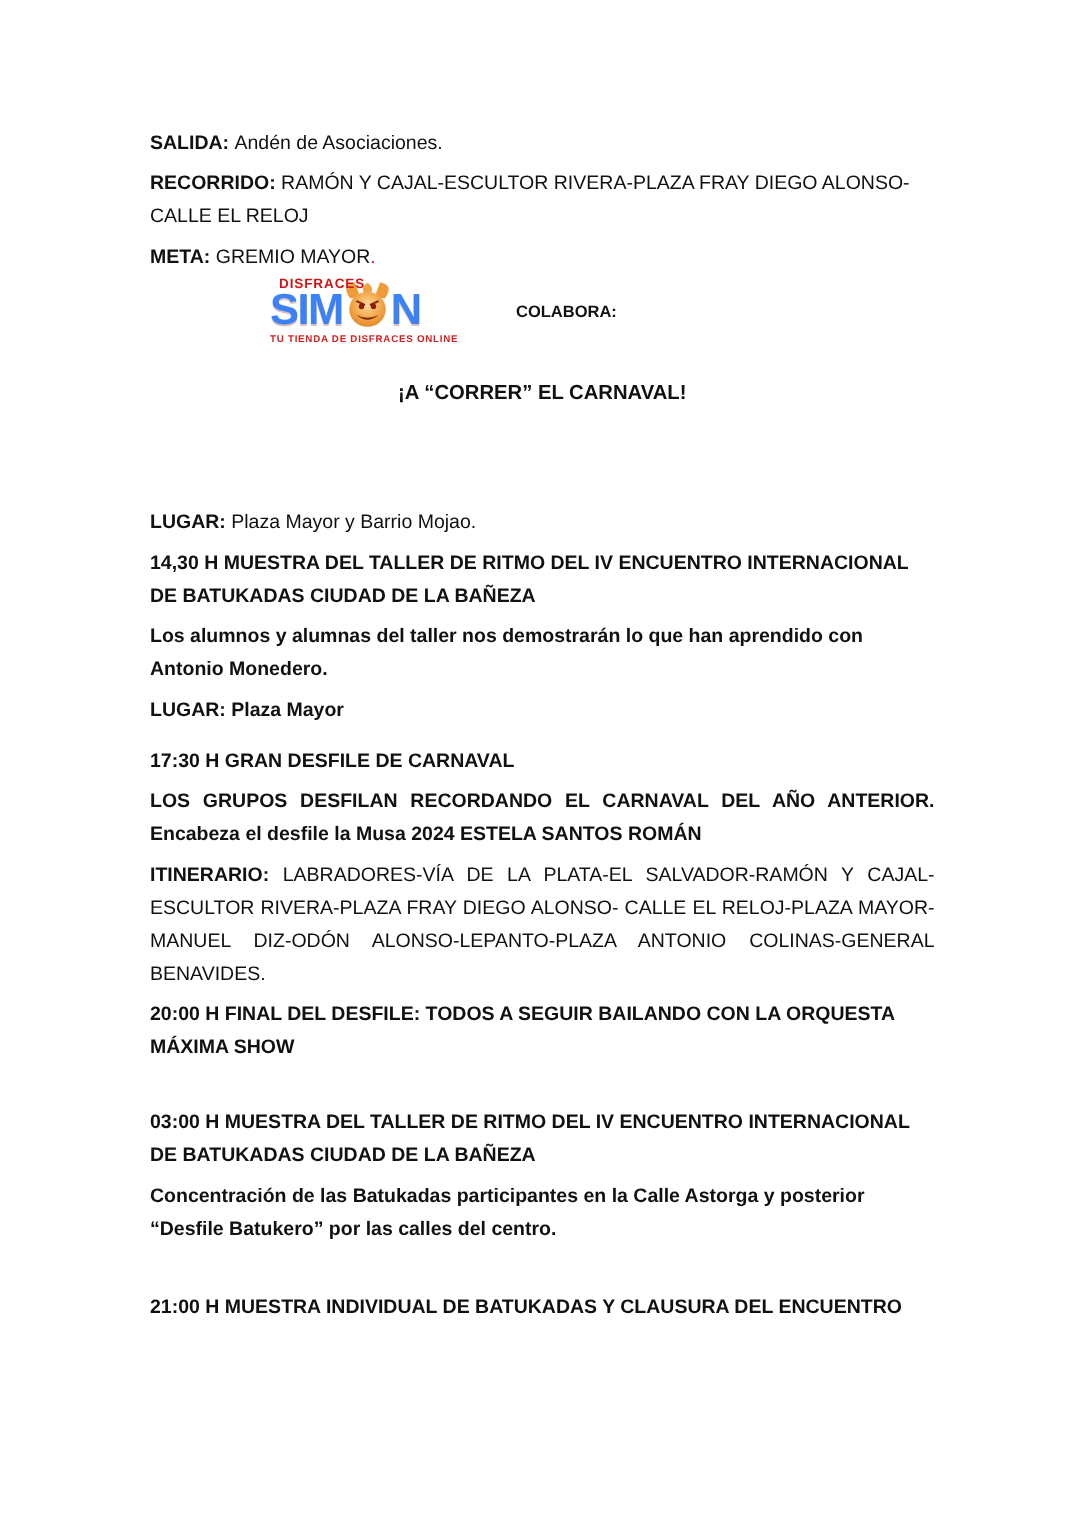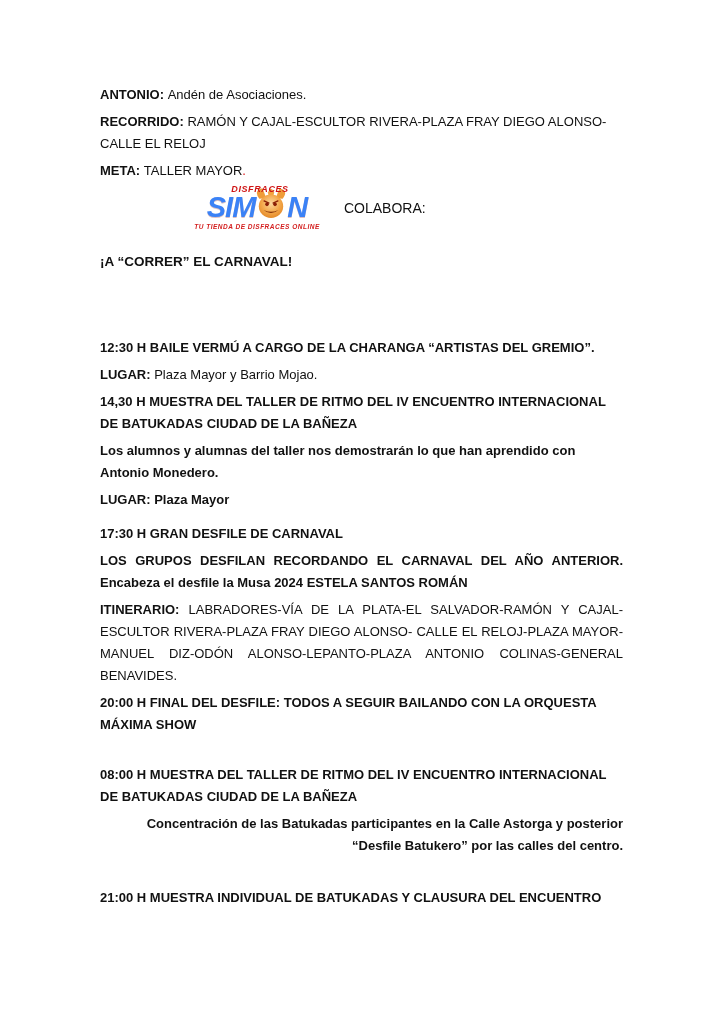--- a/index.html
+++ b/index.html
@@ -10,61 +10,61 @@
     overflow:hidden;
     font-family:"Liberation Sans",sans-serif;
     color:#111111;
   }
   .content{
     position:absolute;left:100px;top:84px;width:523px;
     font-size:13px;line-height:22px;
   }
   .para{margin:0 0 5px 0;}
   .b{font-weight:700;}
-  .center{}
+  .center{text-align:center;}
   .just{text-align:justify;}
   .red{color:#e01b1b;}
   .mb7{margin-bottom:7px;}
   .mb25{}
   .mb26{margin-bottom:12px;}
   .mb28{margin-bottom:28px;}
-  .mb30{margin-bottom:30px;text-align:right;}
+  .mb30{margin-bottom:30px;}
   .mb64{margin-bottom:64px;}
 
   
   .logo-row{display:flex;align-items:center;margin:-8px 0 14px 80px;height:58px;}
-  .logo{width:154px;display:flex;flex-direction:column;align-items:center;line-height:1;position:relative;font-style:italic;}
+  .logo{width:154px;display:flex;flex-direction:column;align-items:flex-start;line-height:1;position:relative;}
   .logo-top{
     color:#cf1515;font-weight:700;font-size:9px;letter-spacing:0.6px;
     margin:0 0 0 6px;position:relative;z-index:2;
   }
   .logo-main{display:flex;align-items:center;margin-top:-1px;}
   .logo-big{
     font-size:29px;font-weight:800;color:#3b82f6;letter-spacing:-1px;
     text-shadow:0 1px 0 rgba(120,0,0,.25);
   }
   .logo-main svg{margin:-14px -2px -2px -2px;display:block;}
   .logo-tag{
     color:#d42020;font-weight:700;font-size:6.5px;letter-spacing:0.5px;margin-top:2px;
   }
-  .colabora{font-weight:400;font-size:14px;margin-left:10px;}
+  .colabora{font-weight:700;font-size:11px;margin-left:10px;}
 
   .slogan{font-weight:700;font-size:13.5px;}
 </style>
 </head>
 <body>
 
 <div class="page">
   <div class="content">
 
-    <p class="para"><span class="b">ANTONIO: </span><span>Andén de Asociaciones.</span></p>
+    <p class="para"><span class="b">SALIDA: </span><span>Andén de Asociaciones.</span></p>
 
     <p class="para"><span class="b">RECORRIDO: </span><span>RAMÓN Y CAJAL-ESCULTOR RIVERA-PLAZA FRAY DIEGO ALONSO-CALLE EL RELOJ</span></p>
 
-    <p class="para"><span class="b">META: </span><span>TALLER MAYOR</span><span class="red">.</span></p>
+    <p class="para"><span class="b">META: </span><span>GREMIO MAYOR</span><span class="red">.</span></p>
 
     <div class="logo-row">
       <div class="logo">
         <div class="logo-top">DISFRACES</div>
         <div class="logo-main">
           <span class="logo-big">SIM</span>
           <span>
               <svg width="36" height="34" viewBox="0 0 34 32" aria-hidden="true">
             <defs>
               <radialGradient id="jg" cx="50%" cy="38%" r="70%">
@@ -86,39 +86,38 @@
             </span>
           <span class="logo-big">N</span>
         </div>
         <div class="logo-tag">TU TIENDA DE DISFRACES ONLINE</div>
       </div>
       <span class="colabora">COLABORA:</span>
     </div>
 
     <p class="para center slogan mb64">¡A “CORRER” EL CARNAVAL!</p>
 
-    <p class="para b">12:30 H BAILE VERMÚ A CARGO DE LA CHARANGA “ARTISTAS DEL GREMIO”.</p>
 
     <p class="para"><span class="b">LUGAR: </span><span>Plaza Mayor y Barrio Mojao.</span></p>
 
     <p class="para b">14,30 H MUESTRA DEL TALLER DE RITMO DEL IV ENCUENTRO INTERNACIONAL DE BATUKADAS CIUDAD DE LA BAÑEZA</p>
 
     <p class="para b">Los alumnos y alumnas del taller nos demostrarán lo que han aprendido con Antonio Monedero.</p>
 
     <p class="para b mb26">LUGAR: Plaza Mayor</p>
 
     <p class="para b">17:30 H GRAN DESFILE DE CARNAVAL</p>
 
     <p class="para b just">LOS GRUPOS DESFILAN RECORDANDO EL CARNAVAL DEL AÑO ANTERIOR. Encabeza el desfile la Musa 2024 ESTELA SANTOS ROMÁN</p>
 
     <p class="para just mb25"><span class="b">ITINERARIO: </span><span>LABRADORES-VÍA DE LA PLATA-EL SALVADOR-RAMÓN Y CAJAL-ESCULTOR RIVERA-PLAZA FRAY DIEGO ALONSO- CALLE EL RELOJ-PLAZA MAYOR-MANUEL DIZ-ODÓN ALONSO-LEPANTO-PLAZA ANTONIO COLINAS-GENERAL BENAVIDES.</span></p>
 
     <p class="para b mb28">20:00 H FINAL DEL DESFILE: TODOS A SEGUIR BAILANDO CON LA ORQUESTA MÁXIMA SHOW</p>
 
-    <p class="para b">08:00 H MUESTRA DEL TALLER DE RITMO DEL IV ENCUENTRO INTERNACIONAL DE BATUKADAS CIUDAD DE LA BAÑEZA</p>
+    <p class="para b">03:00 H MUESTRA DEL TALLER DE RITMO DEL IV ENCUENTRO INTERNACIONAL DE BATUKADAS CIUDAD DE LA BAÑEZA</p>
 
     <p class="para b mb30">Concentración de las Batukadas participantes en la Calle Astorga y posterior “Desfile Batukero” por las calles del centro.</p>
 
     <p class="para b mb7">21:00 H MUESTRA INDIVIDUAL DE BATUKADAS Y CLAUSURA DEL ENCUENTRO</p>
 
 
   </div>
 </div>
 
 </body></html>

